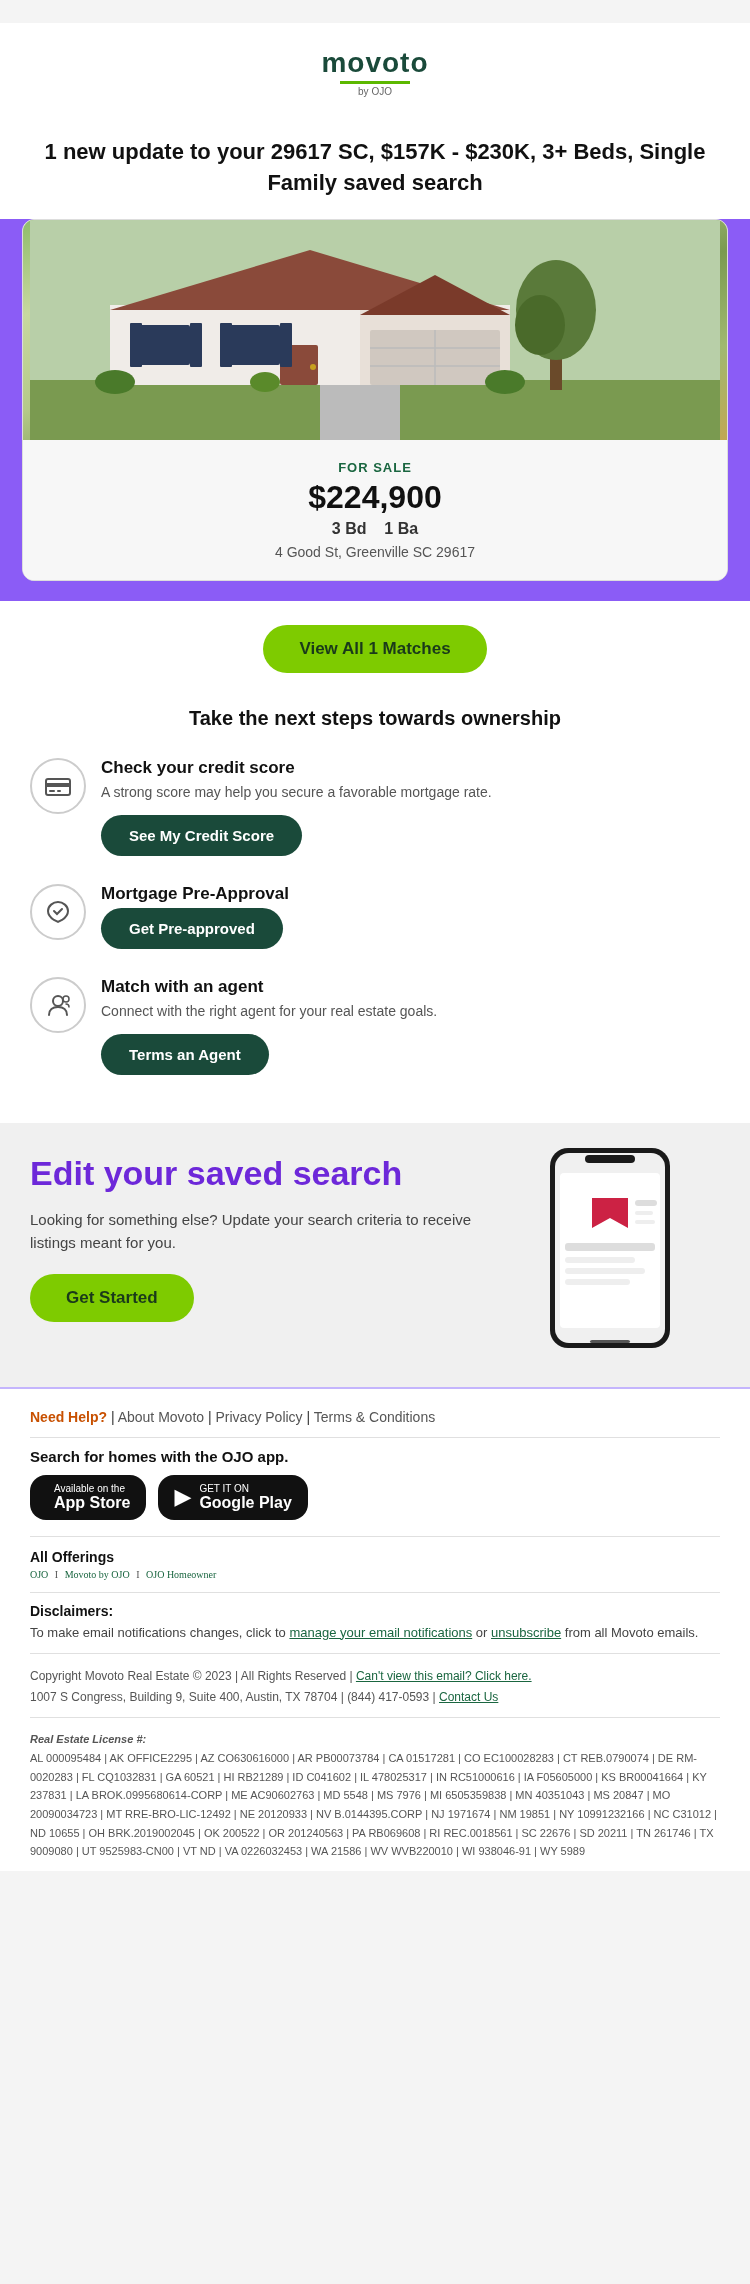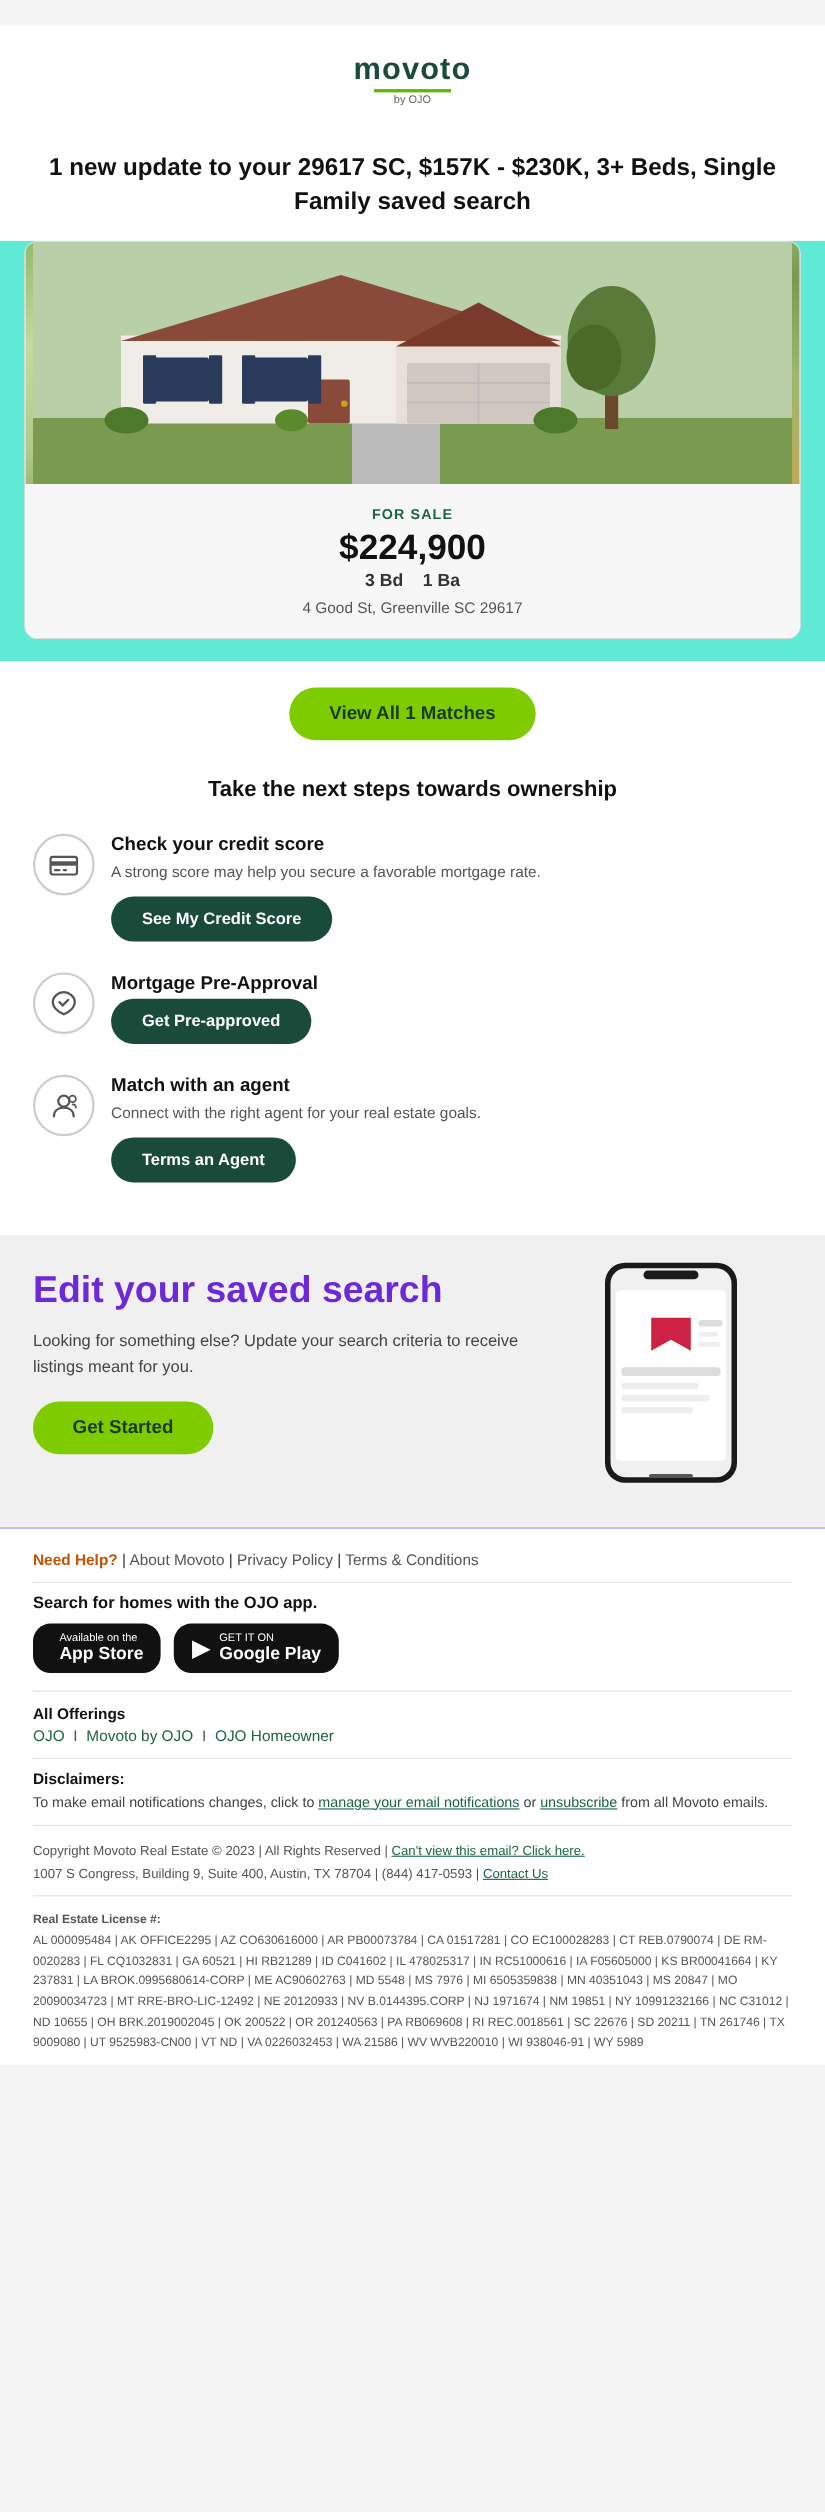--- a/index.html
+++ b/index.html
@@ -51,21 +51,21 @@
     .notification-title h1 {
       font-size: 22px;
       font-weight: 800;
       color: #111;
       line-height: 1.4;
     }
 
     
     .property-card-wrap {
       padding: 0 22px 20px;
-      background: #5eead4;
+      background: #8b5cf6;
     }
     .property-card {
       border: 1px solid #ddd;
       border-radius: 12px;
       overflow: hidden;
       background: #fff;
     }
     .property-image {
       width: 100%;
       height: 220px;
@@ -283,22 +283,23 @@
       margin-top: 12px;
       margin-bottom: 12px;
     }
     .all-offerings .title {
       font-weight: 700;
       font-size: 14px;
       color: #111;
       margin-bottom: 4px;
     }
     .all-offerings .links {
-      font-size: 14px;
+      font-size: 10px;
       color: #555;
+      font-family: Liberation Serif, serif;
     }
     .all-offerings .links a {
       color: #1a6640;
       text-decoration: none;
     }
     .all-offerings .sep {
       margin: 0 4px;
     }
 
     .disclaimers {
@@ -331,20 +332,21 @@
     }
 
     .real-estate-license {
       margin-top: 12px;
       font-size: 11px;
       color: #555;
       line-height: 1.7;
     }
     .real-estate-license .lic-title {
       font-weight: 700;
+      font-style: italic;
     }
 
     .divider {
       height: 1px;
       background: #e0e0e0;
       margin: 10px 0;
     }
   </style>
 </head>
 <body>

